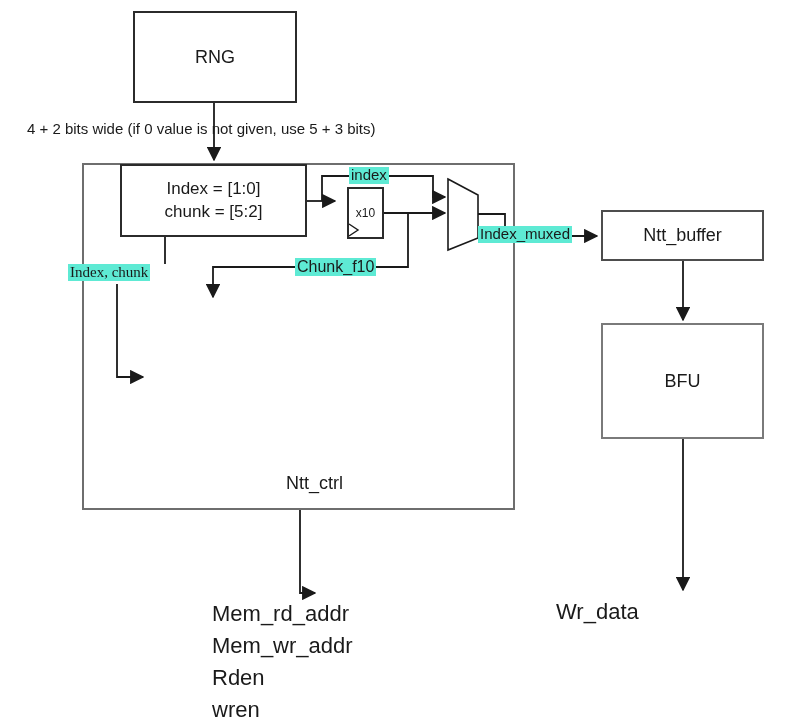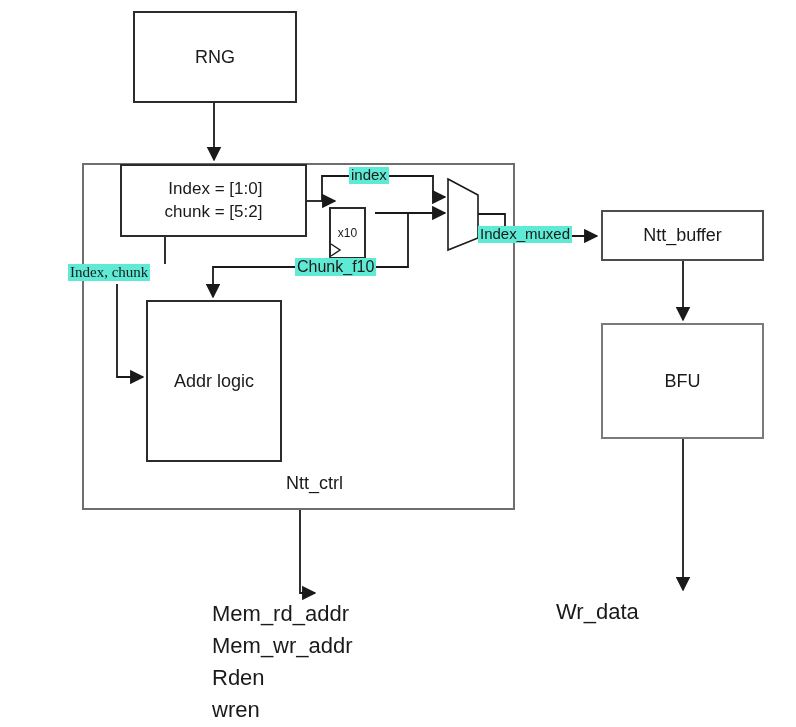--- a/index.html
+++ b/index.html
@@ -10,21 +10,21 @@
     font-family:"Liberation Sans", sans-serif;
     color:#1a1a1a;
     overflow:hidden;
   }
   #wires{position:absolute;left:0;top:0;z-index:1;}
   .box{
     position:absolute;
     box-sizing:border-box;
     background:#ffffff;
     display:flex;align-items:center;justify-content:center;
-    text-align:right;
+    text-align:center;
     z-index:2;
   }
   .box-black{border:2px solid #2b2b2b;}
   .box-gray{border:2px solid #7a7a7a;}
   .outer{border:2px solid #6e6e6e;background:transparent;z-index:2;}
   .wire-label{
     position:absolute;
     background:#5eead4;
     padding:0 2px;
     z-index:3;
@@ -32,21 +32,21 @@
     line-height:1.1;
   }
   .free-label{
     position:absolute;
     z-index:3;
     white-space:nowrap;
     line-height:1.1;
   }
   #rng-box{left:133px;top:11px;width:164px;height:92px;font-size:18px;}
   #index-chunk-box{left:120px;top:164px;width:187px;height:73px;font-size:17px;line-height:1.35;}
-  #x10-box{left:329px;top:187px;width:37px;height:52px;font-size:12px;margin-top:20px;}
+  #x10-box{left:347px;top:187px;width:37px;height:52px;font-size:12px;}
   #addr-logic-box{left:146px;top:300px;width:136px;height:162px;font-size:18px;}
   #ntt-buffer-box{left:601px;top:210px;width:163px;height:51px;font-size:18px;border-color:#4d4d4d;}
   #bfu-box{left:601px;top:323px;width:163px;height:116px;font-size:18px;}
   #ntt-ctrl-box{position:absolute;left:82px;top:163px;width:433px;height:347px;box-sizing:border-box;}
   #ntt-ctrl-label{left:265px;top:474px;font-size:18px;margin-left:21px;}
   #note-text{left:27px;top:121px;font-size:15px;}
   #index-label{left:349px;top:167px;font-size:15px;}
   #chunk-f10-label{left:295px;top:258px;font-size:16px;}
   #index-chunk-label{left:68px;top:264px;font-size:15px;font-family:Liberation Serif, serif;}
   #index-muxed-label{left:478px;top:226px;font-size:15px;}
@@ -98,32 +98,30 @@
     </div>
   </div>
 
   <div id="x10-box" class="box box-black">
     <span>x10</span>
     <svg class="clk-triangle" width="12" height="14">
       <path d="M1,1 L10,7 L1,13" fill="#ffffff" stroke="#1a1a1a" stroke-width="1.4"></path>
     </svg>
   </div>
 
-  <div id="addr-logic-box" class="box box-black">
-    <span>Addr logic</span>
-  </div>
 
   <div id="bfu-box" class="box box-gray">
     <span>BFU</span>
   </div>
 
   <div id="ntt-buffer-box" class="box box-gray">
     <span>Ntt_buffer</span>
   </div>
 
+  <div id="note-text" class="free-label">4 + 2 bits wide (if 0 value is not given, use 5 + 3 bits)</div>
 
   <div id="index-label" class="wire-label">index</div>
 
   <div id="chunk-f10-label" class="wire-label">Chunk_f10</div>
 
   <div id="index-chunk-label" class="wire-label">Index, chunk</div>
 
   <div id="index-muxed-label" class="wire-label">Index_muxed</div>
 
   <div id="wr-data-label" class="free-label">Wr_data</div>

